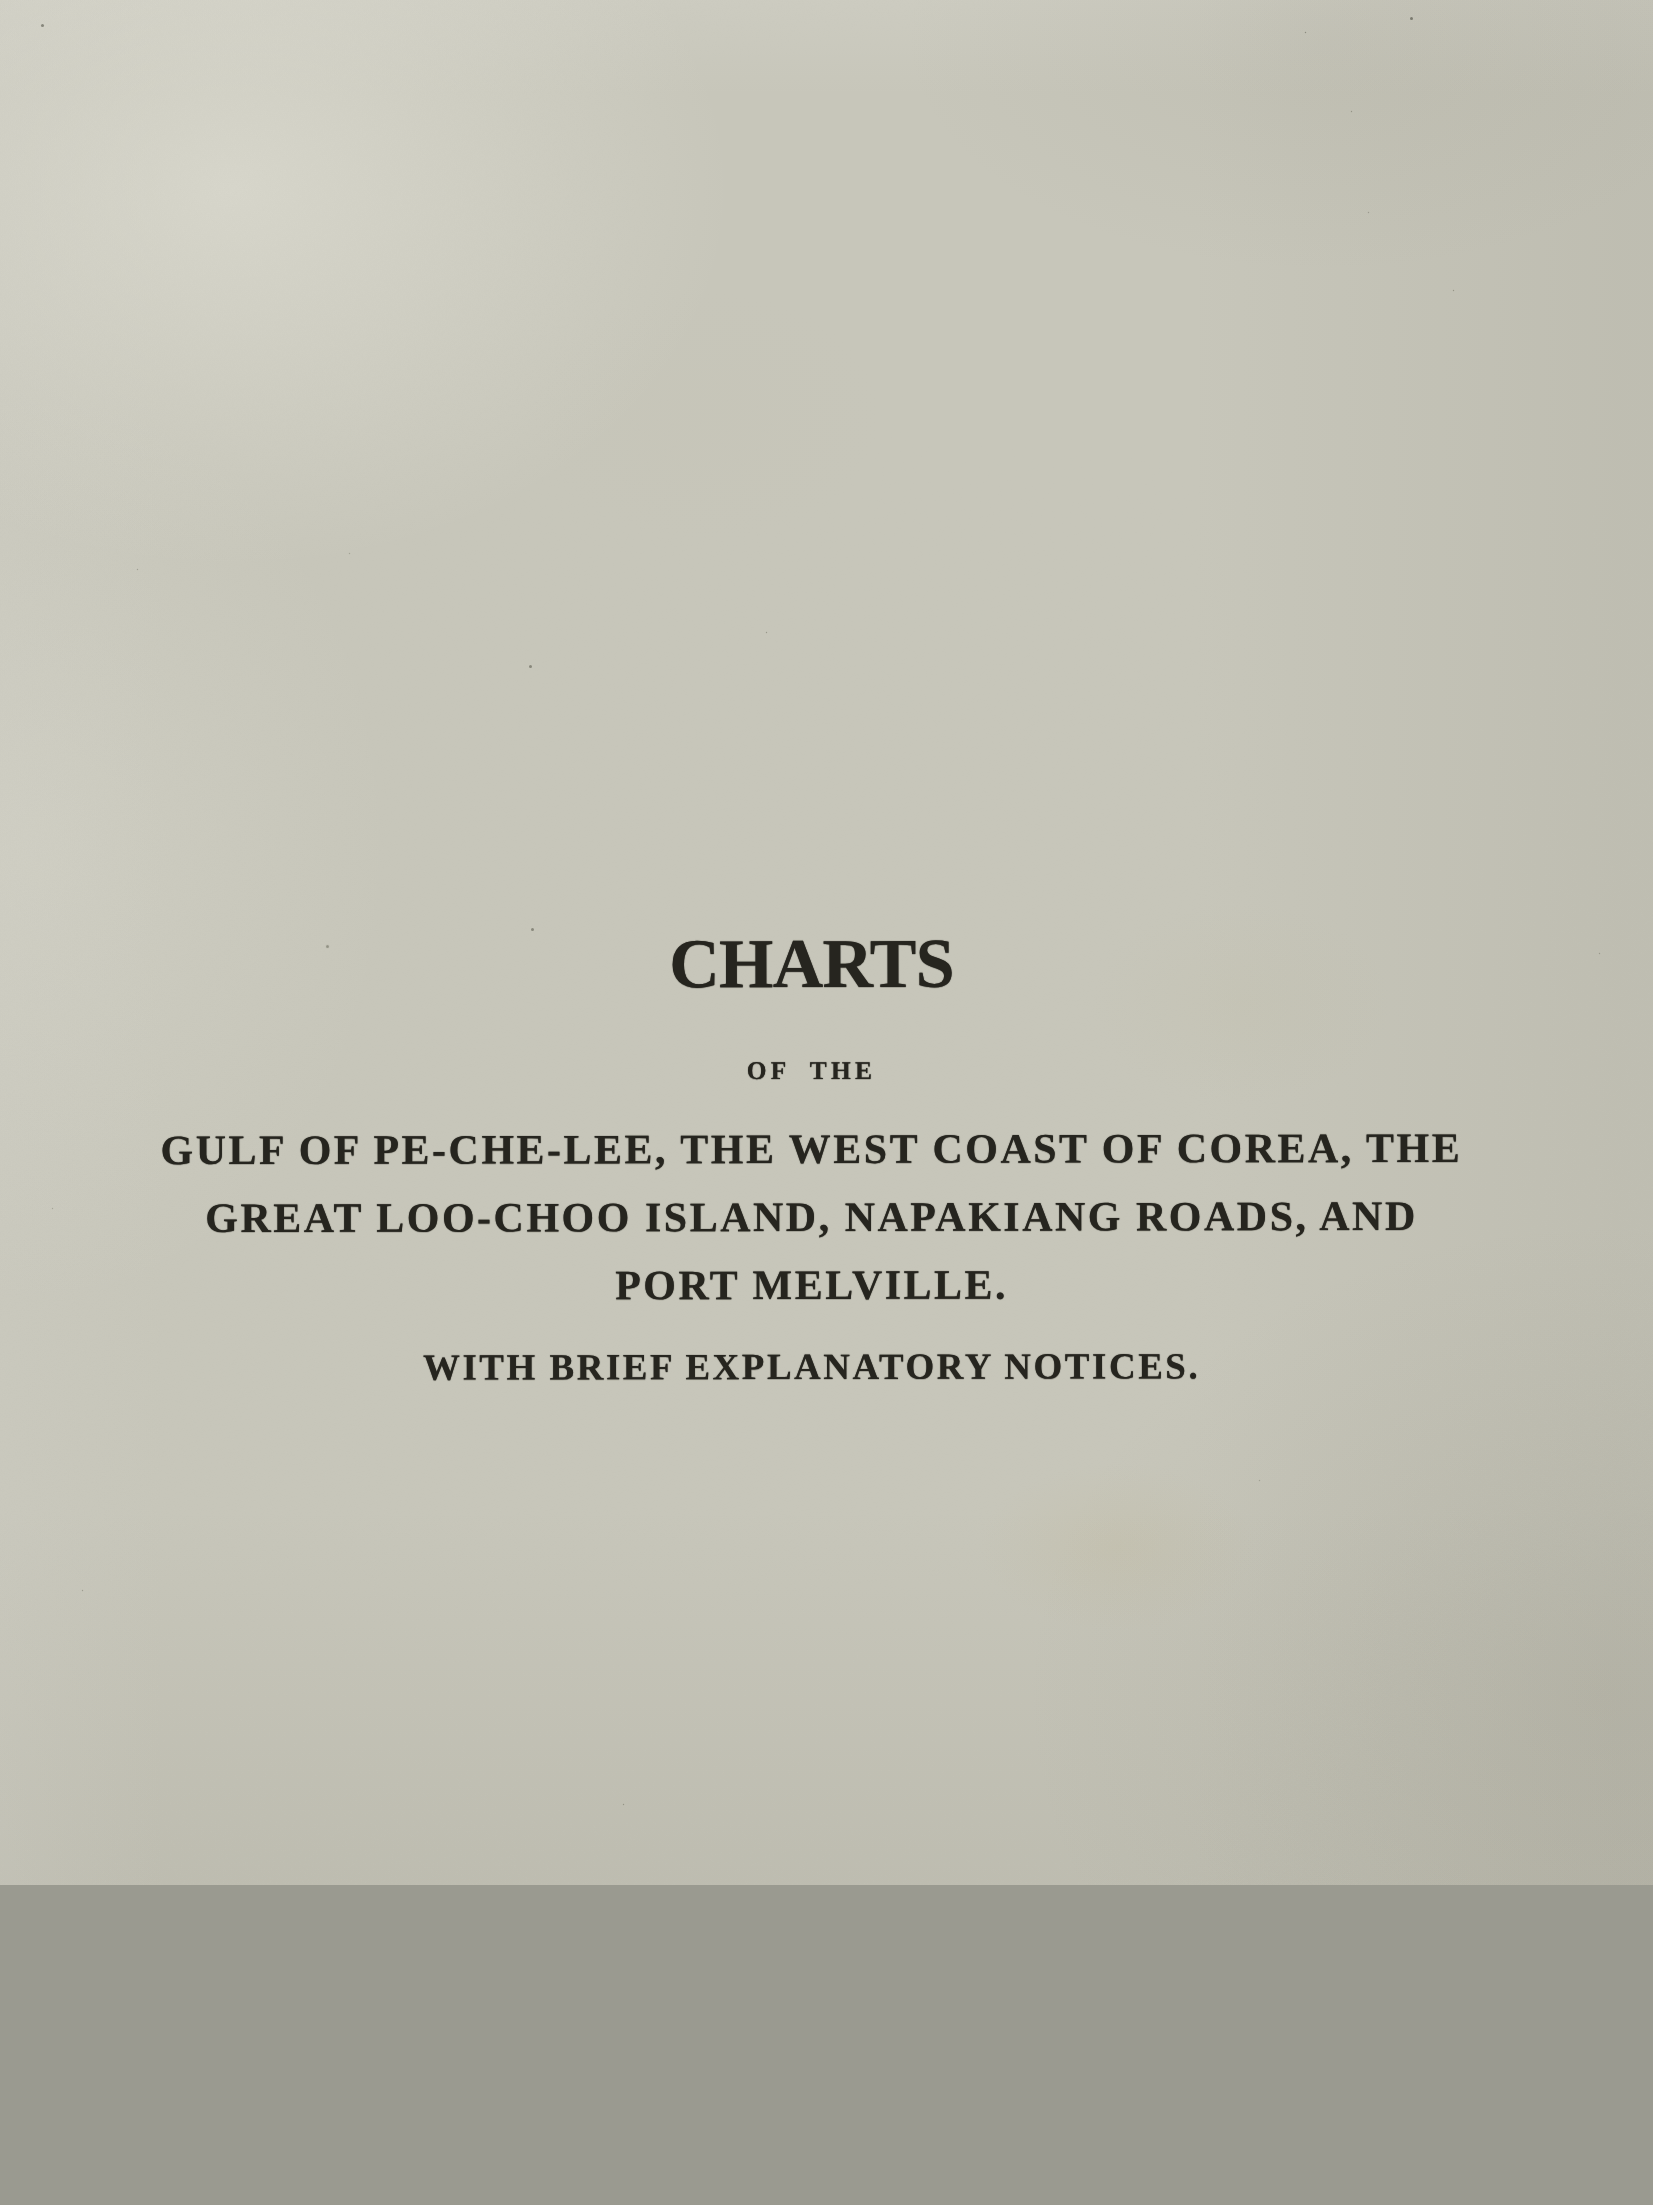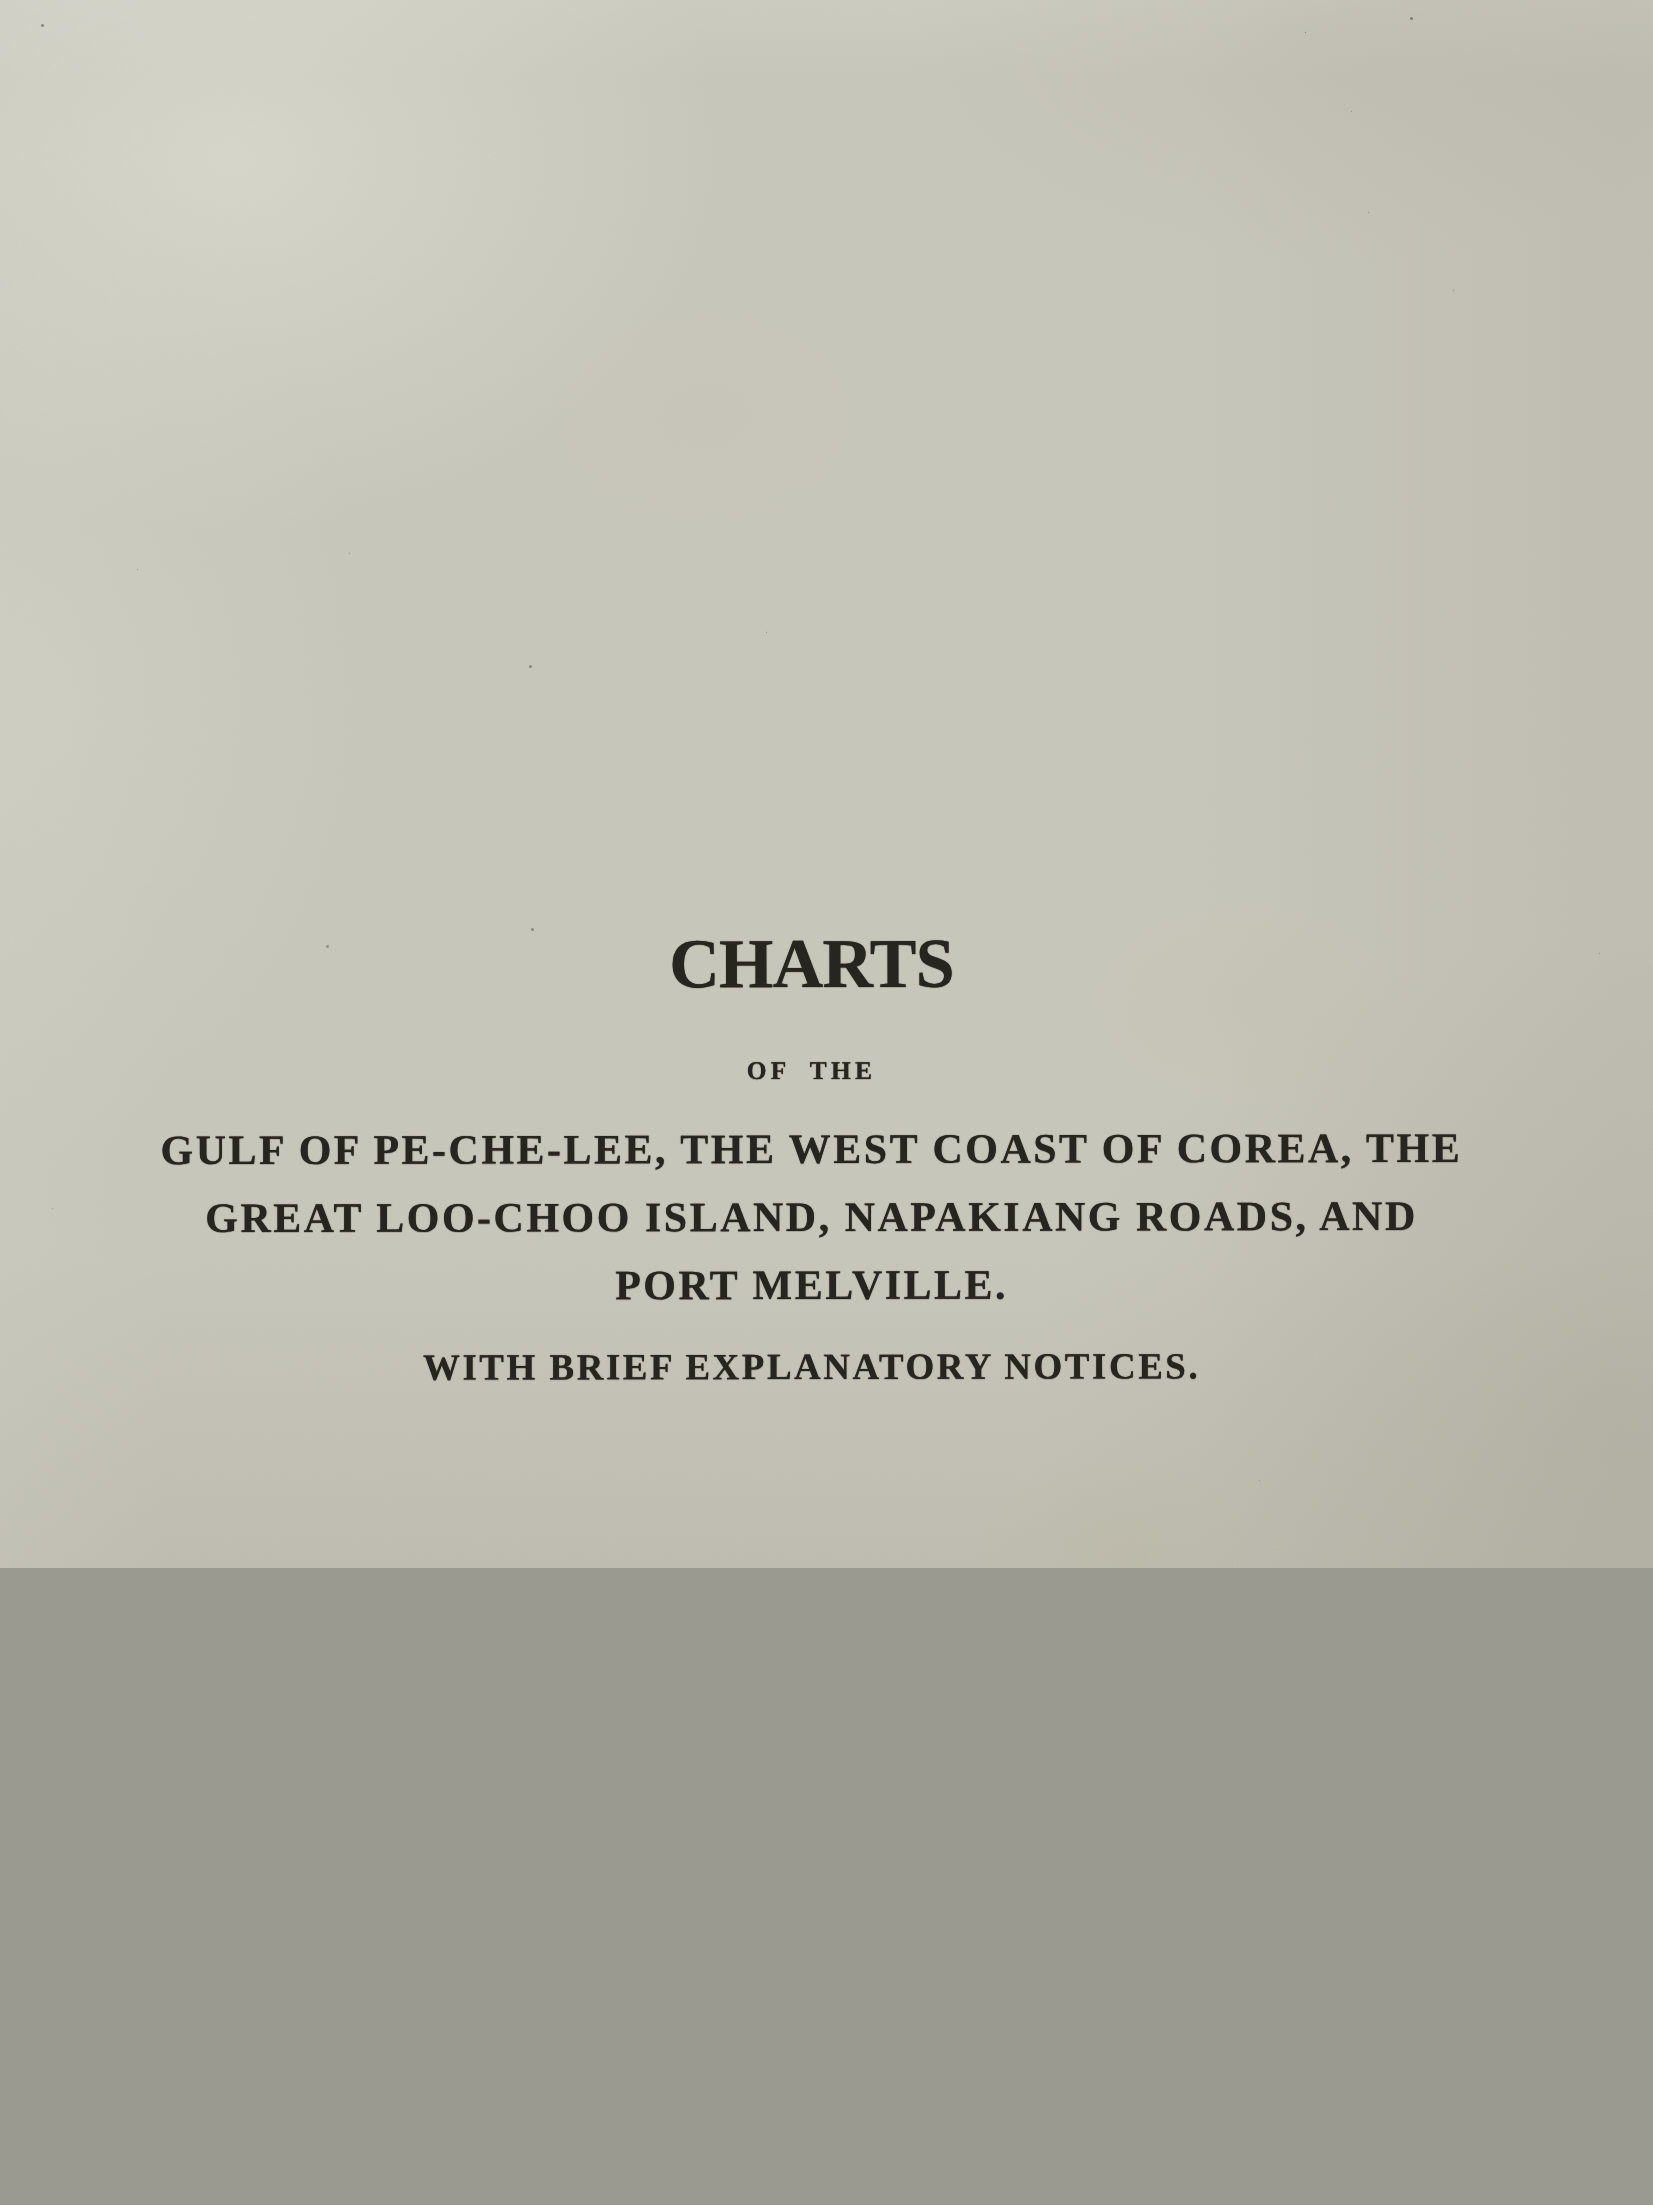--- a/index.html
+++ b/index.html
@@ -3,21 +3,21 @@
 <meta charset="utf-8">
 <style>
   html, body {
     margin: 0;
     padding: 0;
     background: #9a9a90;
   }
   .page {
     position: relative;
     width: 1654px;
-    height: 1568px;
+    height: 1885px;
     overflow: hidden;
     background-color: #c8c7bb;
     background-image:
       radial-gradient(ellipse 807px 612px at 14% 10%, rgba(232,231,221,0.50), rgba(232,231,221,0) 62%),
       radial-gradient(ellipse 595px 765px at 2% 45%,  rgba(224,223,213,0.28), rgba(224,223,213,0) 60%),
       radial-gradient(ellipse 935px 765px at 97% 90%, rgba(134,132,118,0.16), rgba(134,132,118,0) 62%),
       radial-gradient(ellipse 765px 425px at 80% 2%,  rgba(150,148,134,0.12), rgba(150,148,134,0) 55%),
       linear-gradient(90deg,  rgba(210,209,201,0.22) 0%, rgba(210,209,201,0) 10%, rgba(210,209,201,0) 72%, rgba(130,128,115,0.12) 98%),
       linear-gradient(180deg, rgba(218,217,208,0.30) 0%, rgba(218,217,208,0) 5%, rgba(218,217,208,0) 80%, rgba(132,130,116,0.14) 100%);
     font-family: "Liberation Serif", "DejaVu Serif", serif;

